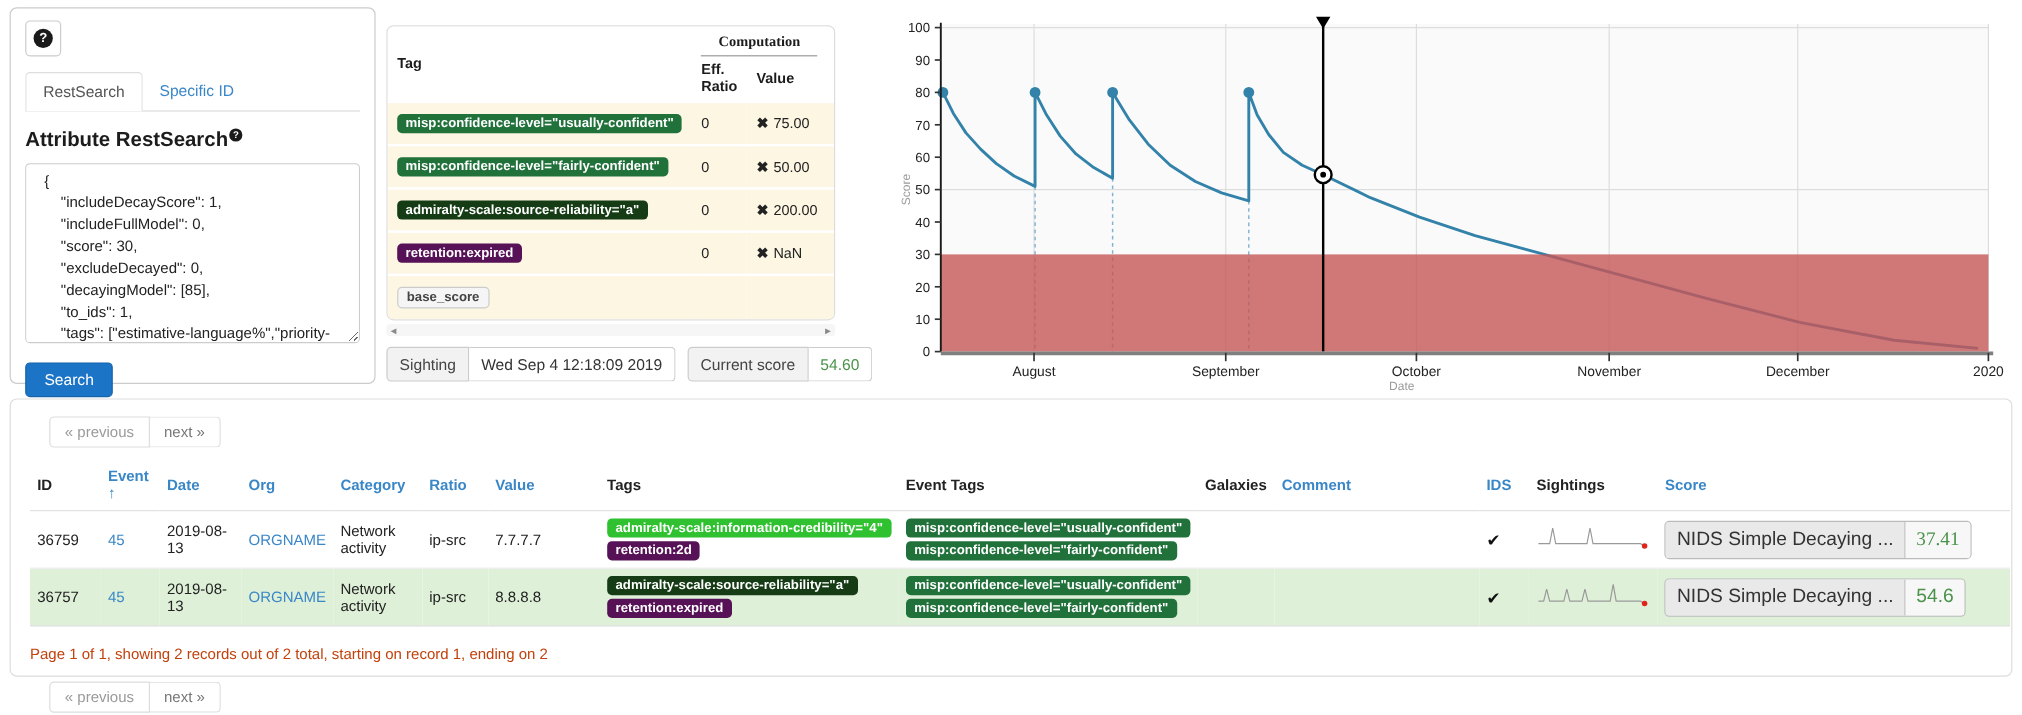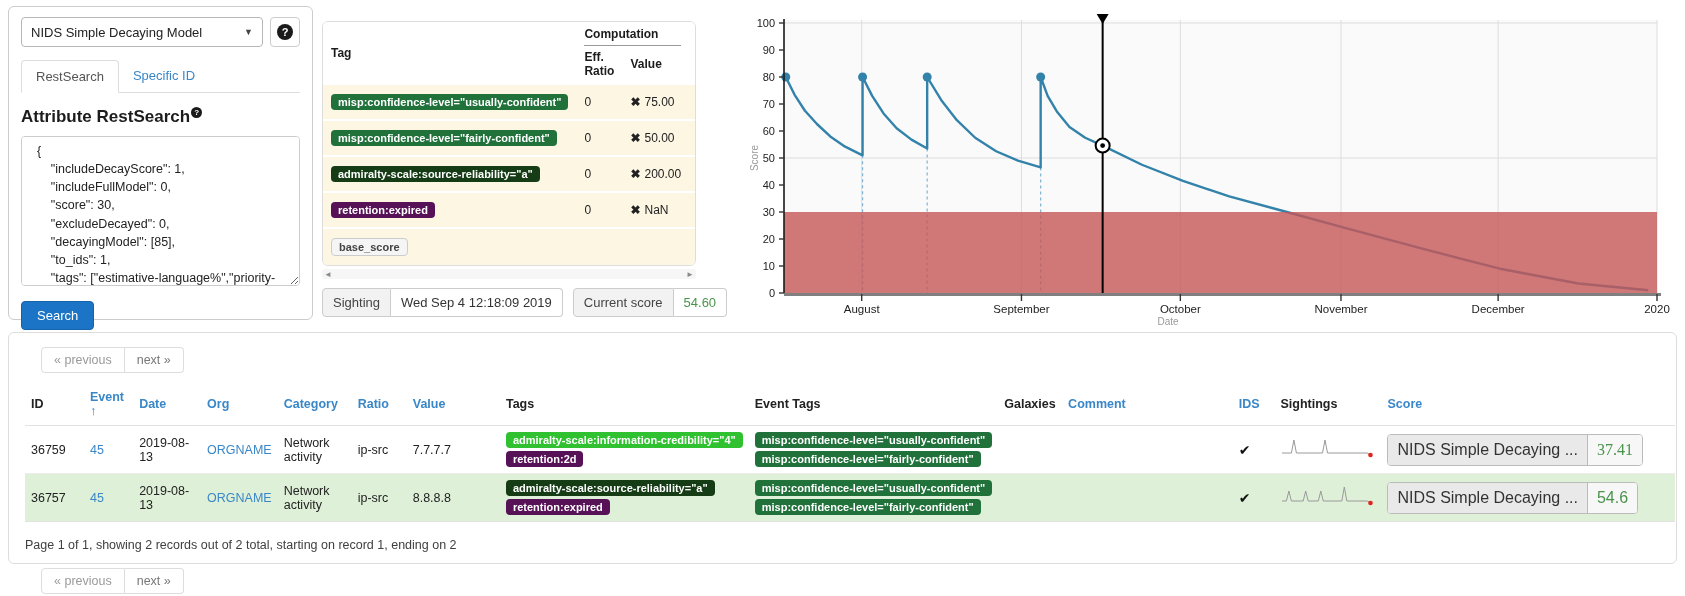--- a/index.html
+++ b/index.html
@@ -34,21 +34,21 @@
   
   .mid-panel { position:absolute; left:322px; top:10px; width:374px; }
   .bs-header { display:flex; align-items:center; gap:9px; }
   .bs-title { font-weight:bold; font-size:14px; white-space:nowrap; color:#1c1c1c; }
   .expand-icon { display:flex; cursor:pointer; }
   .bs-alert { background:#fdf5de; color:#c49858; font-size:11.5px; padding:7px 9px; border-radius:4px; flex:1; line-height:1.35; }
   .bs-alert b { color:#bd8a42; }
   .bs-table-wrap { border:1px solid #ddd; border-radius:6px; margin-top:11px; overflow:hidden; background:#fff; }
   table.bs { width:100%; border-collapse:collapse; font-size:12px; }
   .bs th { font-weight:bold; color:#1c1c1c; padding:5px 8px; text-align:left; background:#fff; }
-  .bs th.comp { padding-bottom:2px; }
+  .bs th.comp { text-align:center; padding-bottom:2px;font-family:Liberation Serif, serif; }
   .bs th.comp span { display:block; border-bottom:1px solid #999; padding-bottom:4px; }
   .bs th.sub { padding-top:2px; }
   .bs th.res-h { vertical-align:middle; }
   .bs tbody td { background:#fcf6e3; padding:9px 8px; border-top:2px solid #fff; color:#222; }
   .tag-badge { display:inline-block; color:#fff; font-weight:bold; font-size:11px; padding:2px 7px;
     border-radius:4px; white-space:nowrap; cursor:pointer; }
   .base-badge { display:inline-block; background:#f5f5f5; border:1px solid #ccc; color:#444;
     font-weight:bold; font-size:11px; padding:2px 7px; border-radius:4px; }
   .op { font-weight:bold; margin-right:4px; }
   .bold { font-weight:bold; }
@@ -74,33 +74,29 @@
   .results th.th-link { color:#3a87c8; cursor:pointer; }
   .results td { padding:6px 6px; border-top:1px solid #ececec; vertical-align:middle; color:#222; height:42px; }
   .results tr.last td { border-bottom:1px solid #e2e2e2; }
   .row-green td { background:#dff0d8; }
   .link { color:#3a87c8; cursor:pointer; text-decoration:none; }
   .badge-stack { display:flex; flex-direction:column; align-items:flex-start; gap:3px; }
   .check { font-size:14px; color:#111; }
   .score-group { display:inline-flex; border:1px solid #bbb; border-radius:4px; overflow:hidden; font-size:16px; background:#fff; }
   .score-name { background:#e9e9e9; padding:6px 9px; color:#333; white-space:nowrap; border-right:1px solid #bbb; cursor:pointer; }
   .score-val { background:#f7f7f7; padding:6px 9px; white-space:nowrap; }
-  .tfoot-text { font-size:12.5px; margin:16px 0 14px 8px; color:#404040; }
+  .tfoot-text { font-size:12.5px; margin:16px 0 14px 8px; color:#c2410c; }
 </style>
 </head>
 <body>
 
 <div class="page">
 
   <div class="left-panel">
     <div class="select-row">
-      <div class="select-box">
-        <span>NIDS Simple Decaying Model</span>
-        <span class="caret">▼</span>
-      </div>
       <button class="help-btn">
         <span class="q-circle">?</span>
       </button>
     </div>
     <div class="tabs">
       <div class="tab active">RestSearch</div>
       <div class="tab link">Specific ID</div>
     </div>
     <div class="rs-heading"><span>Attribute RestSearch</span><span class="sup-q">?</span></div>
     <textarea class="query" spellcheck="false" style="">  {

